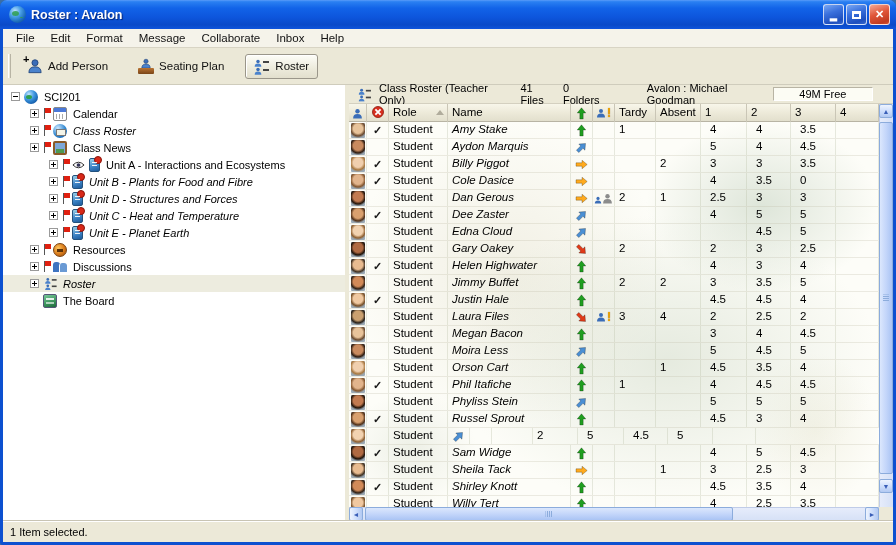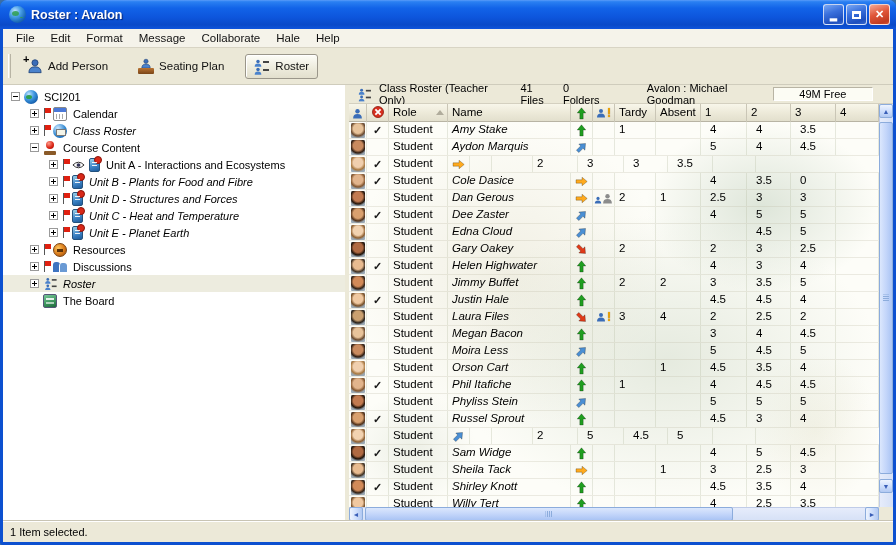--- a/index.html
+++ b/index.html
@@ -166,21 +166,21 @@
         </div>
     </div>
   </div>
 
   <div class="menubar" id="menubar">
       <div class="menu-item">File</div>
       <div class="menu-item">Edit</div>
       <div class="menu-item">Format</div>
       <div class="menu-item">Message</div>
       <div class="menu-item">Collaborate</div>
-      <div class="menu-item">Hale</div>
+      <div class="menu-item">Inbox</div>
       <div class="menu-item">Help</div>
     </div>
 
   <div class="toolbar">
     <div class="gripper"></div>
     <div class="tb-btn">
       <span class="pico">
         <span class="plus-badge">+</span>
         <svg width="16" height="16" viewBox="0 0 12 12">
             <circle cx="6" cy="3.6" r="2.3" fill="#3a6db8" stroke="#1c3d74" stroke-width=".6"></circle>
@@ -234,24 +234,24 @@
         </div>
         <div class="tree-row">
           <span style="width:27px; flex:0 0 auto"></span>
           <span class="expander plus"></span>
           <span class="flag"></span>
           <span class="ticon i-inbox"></span>
           <span class="tree-label it">Class Roster</span>
         </div>
         <div class="tree-row">
           <span style="width:27px; flex:0 0 auto"></span>
-          <span class="expander minus"></span>
-          <span class="flag hide"></span>
-          <span class="ticon i-course"></span>
-          <span class="tree-label">Course Content</span>
+          <span class="expander plus"></span>
+          <span class="flag"></span>
+          <span class="ticon i-news"></span>
+          <span class="tree-label">Class News</span>
         </div>
         <div class="tree-row">
           <span style="width:46px; flex:0 0 auto"></span>
           <span class="expander plus"></span>
           <span class="flag"></span>
           <span style="display:flex;margin-right:2px">
             <svg class="eye" viewBox="0 0 14 10">
               <path d="M1 5 Q7 -1 13 5 Q7 11 1 5 Z" fill="#fff" stroke="#222" stroke-width="1"></path>
               <circle cx="7" cy="5" r="2" fill="#335"></circle>
             </svg>
@@ -442,20 +442,21 @@
             <div class="cell num" style="width:43px"><span></span></div>
           </div>
           <div class="trow">
             <div class="cell center" style="width:18px">
               <span class="avatar" style="background:radial-gradient(circle at 50% 38%, #f0cfae 0 40%, #a87840 62%, #9aa8b4 80%)"></span>
             </div>
             <div class="cell center" style="width:22px">
               <span class="checkmark">✓</span>
             </div>
             <div class="cell " style="width:59px"><span>Student</span></div>
+            <div class="cell name-c" style="width:123px"><span>Billy Piggot</span></div>
             <div class="cell center" style="width:22px">
               <span>
                 <svg class="arr" viewBox="0 0 13 13" style="transform:rotate(0deg)">
                   <path d="M1 4.8 H7 V2.2 L12.2 6.5 L7 10.8 V8.2 H1 Z" fill="#ffaa1e" stroke="rgba(0,0,0,.35)" stroke-width=".7"></path>
                 </svg>
               </span>
             </div>
             <div class="cell center" style="width:22px"></div>
             <div class="cell " style="width:41px"><span></span></div>
             <div class="cell " style="width:45px"><span>2</span></div>

